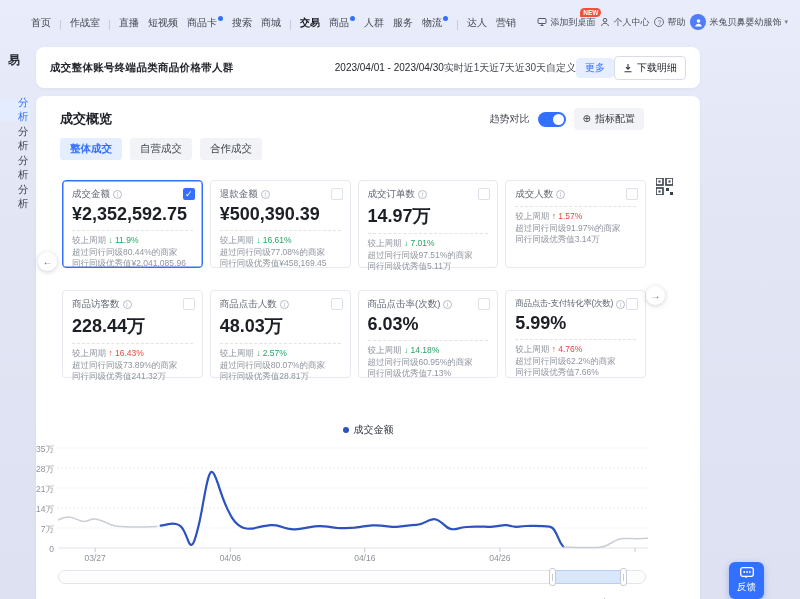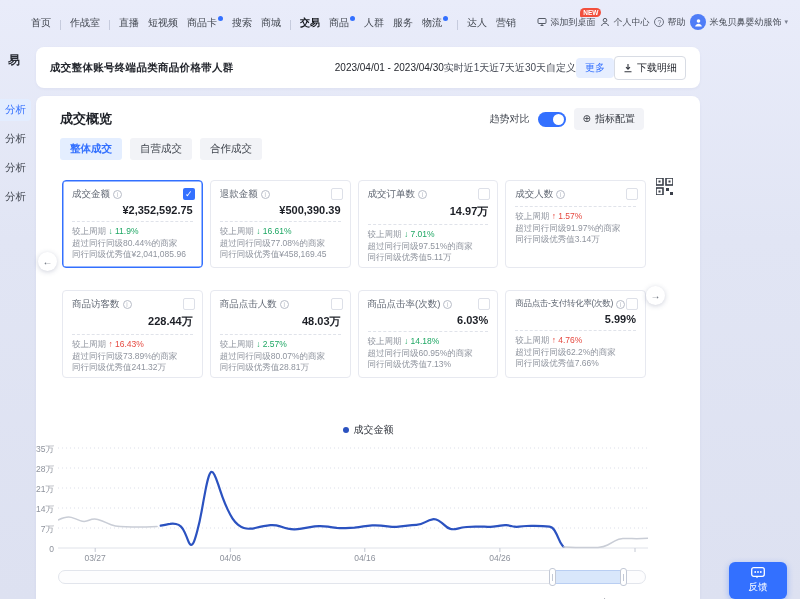--- a/index.html
+++ b/index.html
@@ -22,21 +22,21 @@
   .new-badge { position:absolute; top:-8px; right:-6px; background:#f24f3d; color:#fff; font-size:6.5px;
                padding:1px 3px; border-radius:5px 5px 5px 1px; font-weight:bold; }
   .help-circle { width:10px; height:10px; border:1px solid #6b7180; border-radius:50%; font-size:7px;
                  display:flex; align-items:center; justify-content:center; color:#6b7180; }
   .avatar { width:16px; height:16px; border-radius:50%; background:#4f7df7; display:flex;
             align-items:center; justify-content:center; }
   .caret { font-size:7px; color:#7a8090; }
   
   .side-section { position:absolute; left:8px; top:52px; font-size:12px; font-weight:600; color:#272b33; }
   .side-item { position:absolute; left:0; width:31px; height:22px; font-size:10.5px; color:#3f444e;
-               display:flex; align-items:center; padding-left:5px; cursor:pointer; }
+               display:flex; align-items:center; padding-left:18px; cursor:pointer; }
   .side-item.active { background:#e3edff; color:#3370ff; border-radius:0 4px 4px 0; }
   
   .filterbar { position:absolute; left:36px; top:47px; width:664px; height:41px; background:#fff;
                border-radius:8px; display:flex; align-items:center; padding:0 14px;
                box-shadow:0 1px 3px rgba(80,90,140,.06); }
   .filter-title { font-size:10.5px; font-weight:700; color:#24272e; letter-spacing:.3px; }
   .filter-right { margin-left:auto; display:flex; align-items:center; font-size:10px; color:#454a55; }
   .date-range { color:#24272e; }
   .range-item { cursor:pointer; }
   .more-pill { background:#e6eeff; color:#3370ff; padding:3px 9px; border-radius:4px; cursor:pointer; }
@@ -66,21 +66,21 @@
           padding:7px 9px; position:relative; cursor:pointer; }
   .card.selected { border-color:#3370ff; box-shadow:0 0 0 .5px #3370ff inset; }
   .card-top { display:flex; align-items:center; gap:3px; }
   .card-title { font-size:9.5px; color:#5f6672; white-space:nowrap; }
   .card-title.small-title { font-size:8.5px; letter-spacing:-.3px; }
   .info-i { width:9px; height:9px; border:1px solid #b7bcc7; border-radius:50%; color:#b7bcc7;
             font-size:6.5px; display:inline-flex; align-items:center; justify-content:center; flex:none; }
   .cb { position:absolute; right:7px; top:7px; width:12px; height:12px; border-radius:2px; }
   .cb.unchecked { border:1px solid #dde0e8; background:#fff; }
   .cb.checked { background:#3370ff; color:#fff; font-size:9px; display:flex; align-items:center; justify-content:center; }
-  .card-value { font-size:11px; font-weight:700; color:#1c1f26; margin-top:3px;text-align:right; }
+  .card-value { font-size:18px; font-weight:700; color:#1c1f26; margin-top:3px; }
   .card-divider { border-top:1px dashed #e0e3ea; margin:5px 0 4px; }
   .card-line { font-size:8.5px; color:#8f949e; line-height:11.5px; white-space:nowrap; }
   .chg.down { color:#1fa764; } .chg.up { color:#e5483f; }
   
   .car-arrow { position:absolute; width:19px; height:19px; border-radius:50%; background:#fff;
                box-shadow:0 1px 5px rgba(60,70,110,.25); display:flex; align-items:center; justify-content:center;
                font-size:10px; color:#5f6672; cursor:pointer; z-index:3; }
   .car-left { left:2px; top:156px; }
   .car-right { left:610px; top:190px; }
   
@@ -96,21 +96,21 @@
   
   .dz-track { position:absolute; left:22px; top:474px; width:588px; height:14px; background:#fdfdfe;
               border:1px solid #e2e5ec; border-radius:7px; cursor:pointer; }
   .dz-sel { position:absolute; top:-1px; height:14px; background:#d9e7fb; border:1px solid #b9cef2; }
   .dz-handle { position:absolute; top:-3px; width:7px; height:18px; background:#fff; border:1px solid #c3c9d6;
                border-radius:3px; cursor:ew-resize; }
   .dz-handle::after { content:""; position:absolute; left:2px; top:5px; width:2px; height:7px;
                       border-left:1px solid #c3c9d6; border-right:1px solid #c3c9d6; }
   .dz-h-l { left:-4px; } .dz-h-r { right:-4px; }
   
-  .feedback { position:absolute; left:729px; top:562px; width:58px; height:37px; background:#3370ff;
+  .feedback { position:absolute; left:729px; top:562px; width:35px; height:37px; background:#3370ff;
               border-radius:6px; display:flex; flex-direction:column; align-items:center; justify-content:center;
               gap:2px; cursor:pointer; box-shadow:0 2px 6px rgba(51,112,255,.4); }
   .feedback .fb-label { color:#fff; font-size:9.5px; }
 </style>
 </head>
 <body>
 
 <div class="screen">
 
   <div class="topnav">

